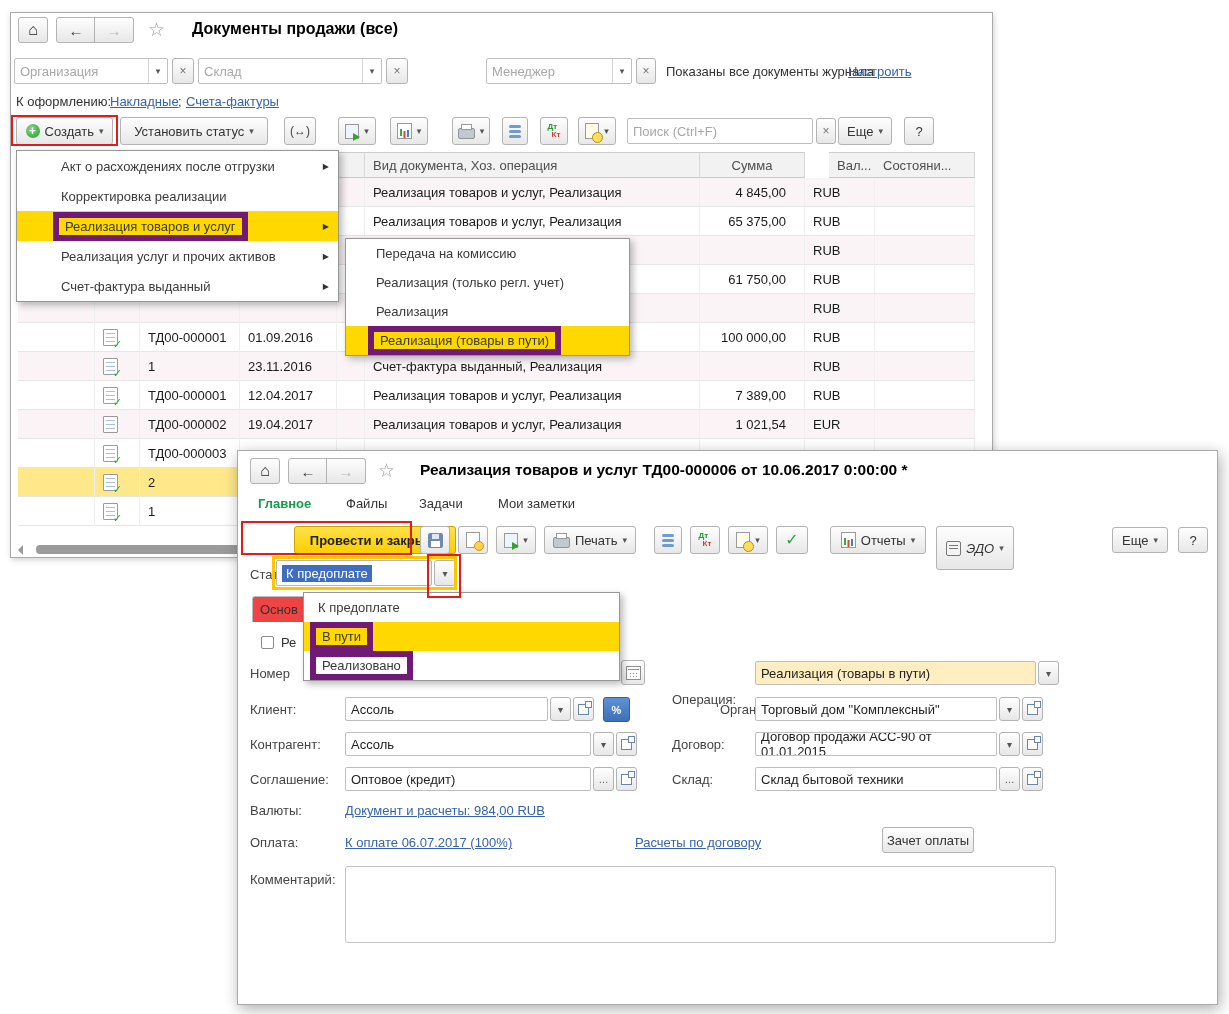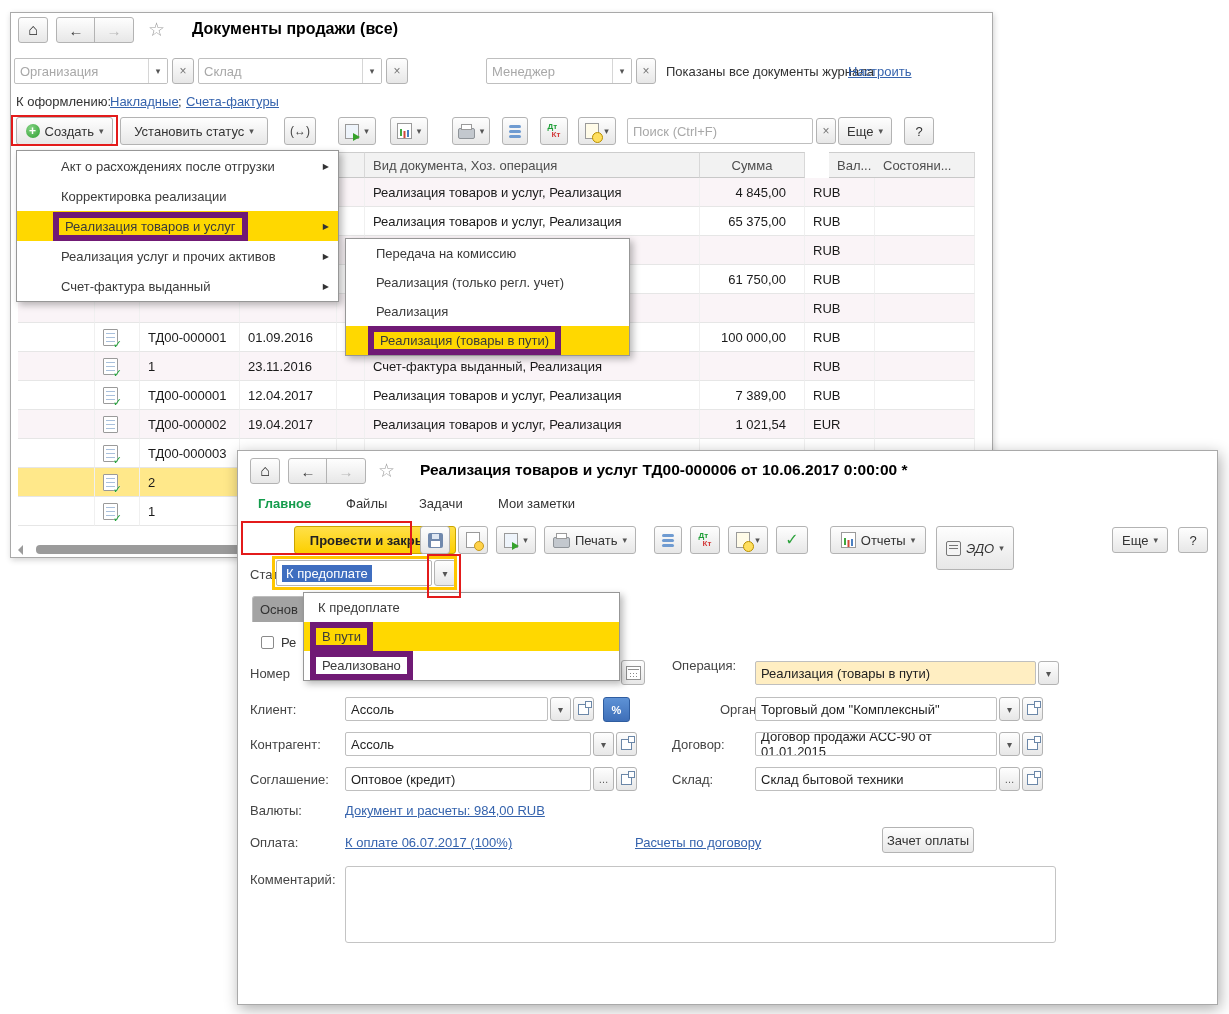--- a/index.html
+++ b/index.html
@@ -102,21 +102,21 @@
   .tab{position:absolute;font-size:13px;color:#333;white-space:nowrap;}
   .tab.active{color:#149c4c;font-weight:bold;}
   .seltext{background:#3f6ec0;color:#fff;padding:1px 4px;white-space:nowrap;}
 
   .scroll-thumb{position:absolute;background:#9b9b9b;border-radius:4px;}
   .scroll-arrow{position:absolute;width:0;height:0;border:5px solid transparent;}
 
   textarea.comment{position:absolute;box-sizing:border-box;border:1px solid #c4c4c4;border-radius:3px;
         resize:none;font-family:"Liberation Sans",sans-serif;font-size:13px;outline:none;}
   .pgtab{position:absolute;box-sizing:border-box;border:1px solid #bdbdbd;border-bottom:none;
-        border-radius:3px 3px 0 0;background:#a3a3a3;font-size:13px;color:#333;display:flex;
+        border-radius:3px 3px 0 0;background:#ef4444;font-size:13px;color:#333;display:flex;
         align-items:center;padding:0 7px;overflow:hidden;white-space:nowrap;}
   .chk{position:absolute;box-sizing:border-box;width:13px;height:13px;border:1px solid #8a8a8a;background:#fff;border-radius:2px;}
 </style>
 </head>
 <body>
 
 <div class="canvas">
 
   <div class="win back-shadow L0" style="left:10px;top:12px;width:983px;height:546px;"></div>
 
@@ -478,21 +478,21 @@
   <div class="pgtab L2" style="left:252px;top:596px;width:58px;height:26px;">
     <span>Основ</span>
     </div>
   <div class="chk L2" style="left:261px;top:636px;"></div>
   <div class="lbl L2" style="left:281px;top:635px;color:#333;">Ре</div>
   <div class="lbl L2" style="left:250px;top:666px;">Номер</div>
   <div class="smbtn L2" style="left:621px;top:660px;width:24px;height:25px;">
     <span class="icon-cal"></span>
     </div>
 
-  <div class="lbl L2" style="left:672px;top:658px;">Операция:</div>
+  <div class="lbl L2" style="left:672px;top:692px;">Операция:</div>
   <div class="field L2" style="left:755px;top:661px;width:281px;height:24px;background:#ffeec2;">
     <span>Реализация (товары в пути)</span>
     </div>
   <div class="smbtn L2" style="left:1038px;top:661px;width:21px;height:24px;">▾</div>
 
   <div class="lbl L2" style="left:672px;top:702px;margin-left:48px;">Организация:</div>
   <div class="field L2" style="left:755px;top:697px;width:242px;height:24px;">
     <span>Торговый дом "Комплексный"</span>
     </div>
   <div class="smbtn L2" style="left:999px;top:697px;width:21px;height:24px;">▾</div>

